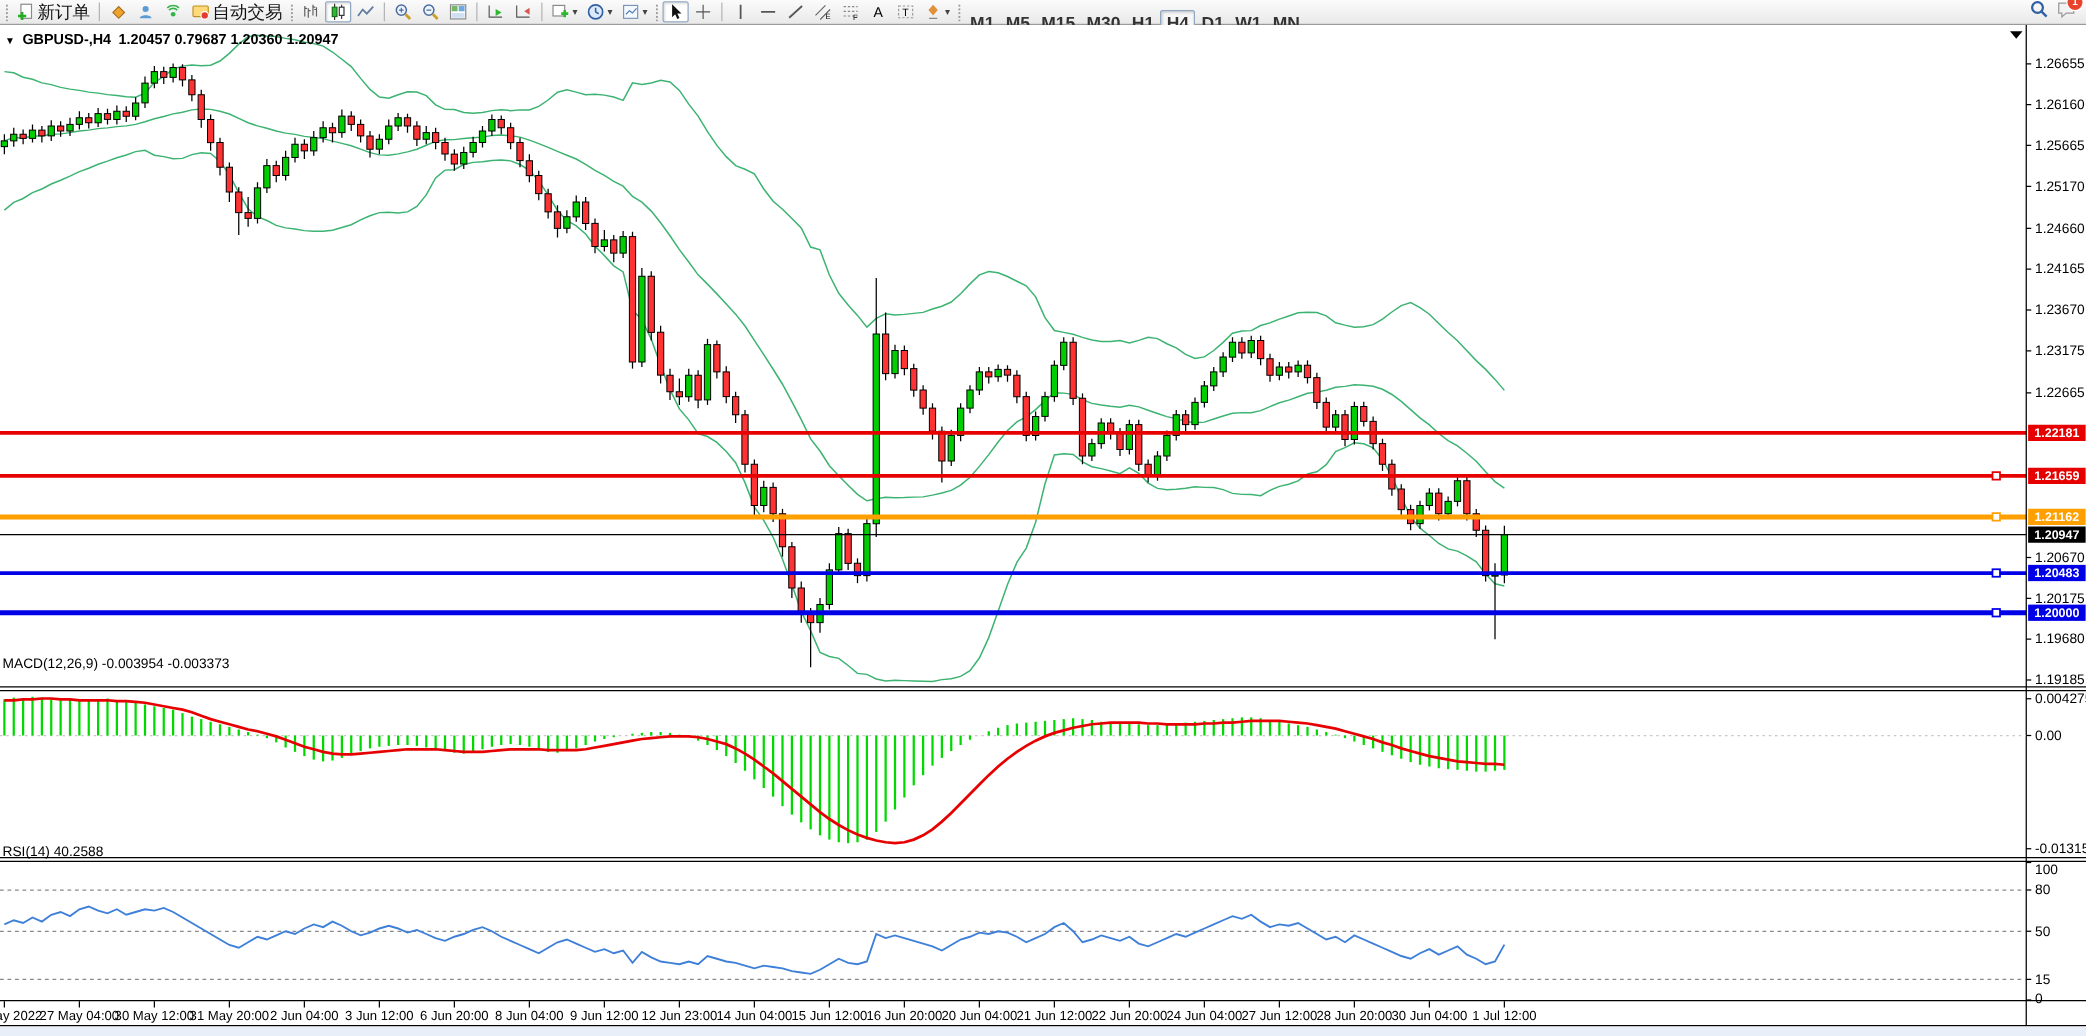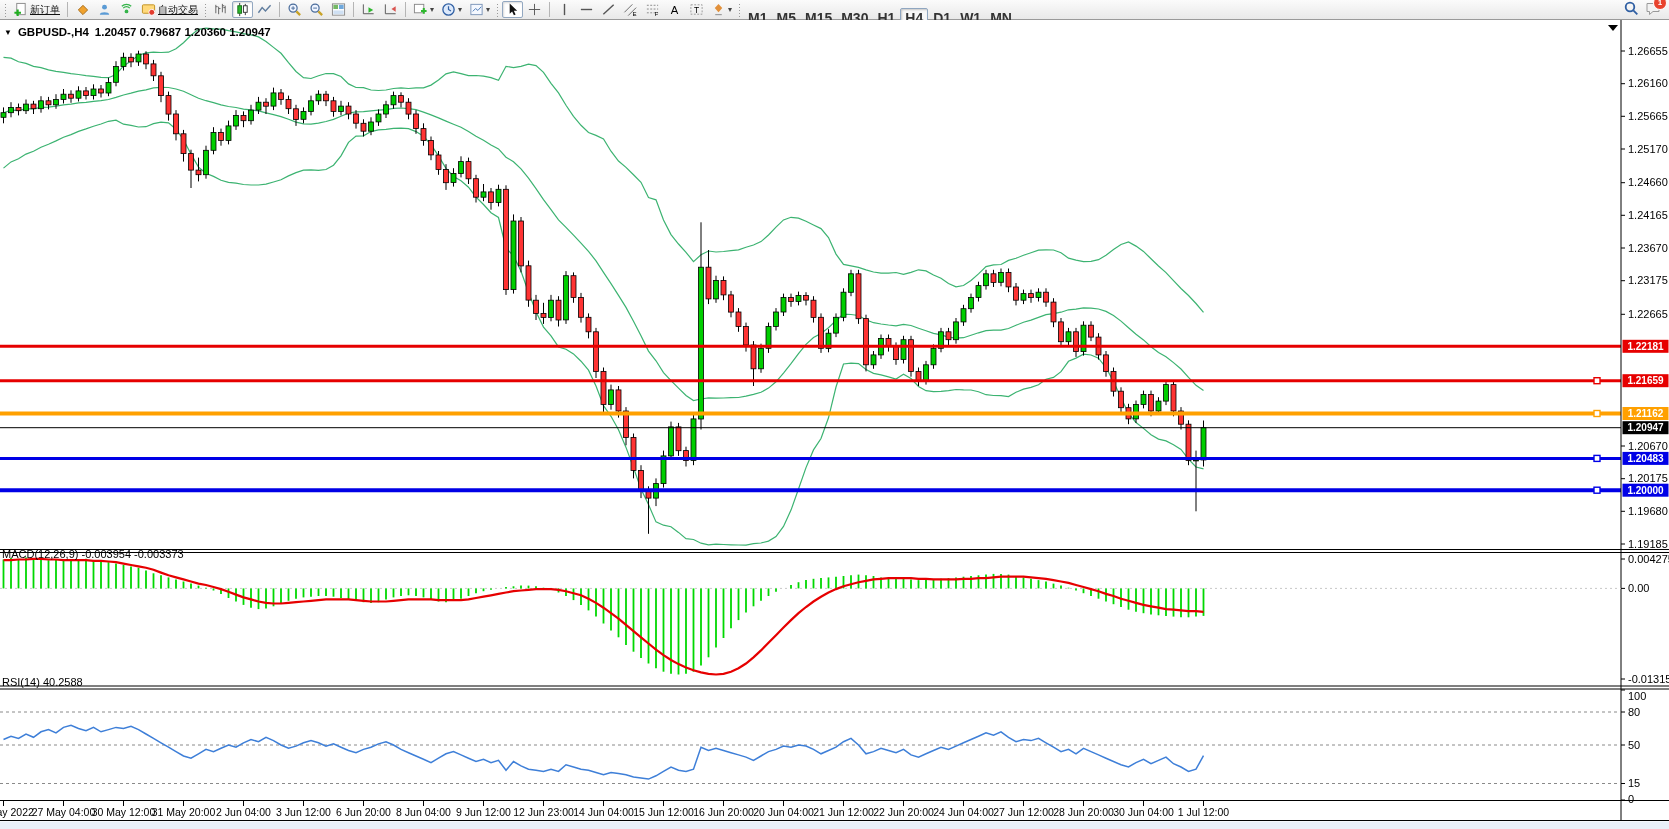--- a/index.html
+++ b/index.html
@@ -4,21 +4,21 @@
 <style>
   html,body{margin:0;padding:0;background:#fff;font-family:"Liberation Sans",sans-serif;}
   .app{width:1669px;height:829px;position:relative;overflow:hidden;background:#fff;}
   
   .toolbar{height:19px;display:flex;align-items:center;padding:0 2px;gap:1px;
     background:linear-gradient(#fbfbfb,#e9e9e9);border-bottom:1px solid #9a9a9a;}
   .tb{height:17px;min-width:19px;display:flex;align-items:center;justify-content:center;gap:2px;
     padding:0 2px;border:1px solid transparent;border-radius:2px;box-sizing:border-box;}
   .tb.pressed{background:#fff;border-color:#93a8c1;box-shadow:inset 1px 1px 2px rgba(0,0,0,.15);}
   .tb svg{display:block;}
-  .tblabel{font-size:10px;color:#111;white-space:nowrap;text-decoration:underline;}
+  .tblabel{font-size:14px;color:#111;white-space:nowrap;}
   .caret{font-size:8px;color:#444;line-height:8px;}
   .sep{width:1px;height:15px;background:#b5b5b5;margin:0 3px;}
   .grip{width:3px;height:14px;margin:0 2px;
     background-image:radial-gradient(#9a9a9a 35%,transparent 36%);background-size:3px 3px;}
   .tf{font-size:14px;font-weight:700;color:#333;padding:1px 4px;border:1px solid transparent;border-radius:2px;margin-top:17px;}
   .tf.active{background:#f7f7f7;border-color:#8fa6c0;box-shadow:inset 1px 1px 2px rgba(0,0,0,.2);}
   .right-cluster{margin-left:auto;display:flex;align-items:center;gap:6px;padding-right:6px;}
   .chatwrap{position:relative;}
   .badge{position:absolute;top:-4px;right:-6px;background:#e8432d;color:#fff;border-radius:50%;
     width:12px;height:12px;font-size:8px;font-weight:700;line-height:12px;text-align:center;border:1px solid #fff;}
@@ -851,17 +851,17 @@
           <text x="1143.5" y="796" font-size="10.5" text-anchor="middle">30 Jun 04:00</text>
           <line x1="1203.5" y1="781" x2="1203.5" y2="786" stroke="#000"></line>
           <text x="1203.5" y="796" font-size="10.5" text-anchor="middle">1 Jul 12:00</text>
         </g>
       </svg>
     <div class="ttl">
       <span class="drop">▼</span>
       <span>GBPUSD-,H4</span>
       <span>1.20457 0.79687 1.20360 1.20947</span>
     </div>
-    <div class="indlbl" style="top:528px">MACD(12,26,9) -0.003954 -0.003373</div>
+    <div class="indlbl" style="top:505px">MACD(12,26,9) -0.003954 -0.003373</div>
     <div class="indlbl" style="top:656px">RSI(14) 40.2588</div>
   </div>
 
 </div>
 
 </body></html>

